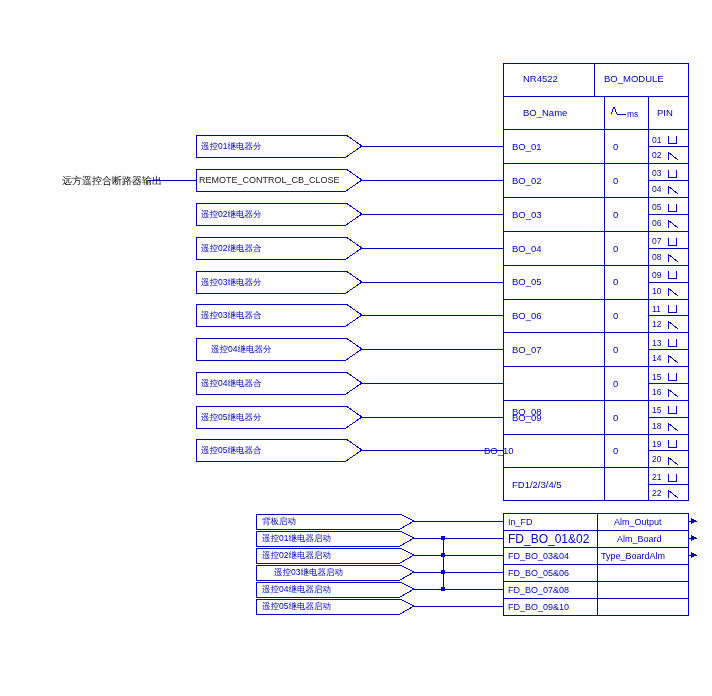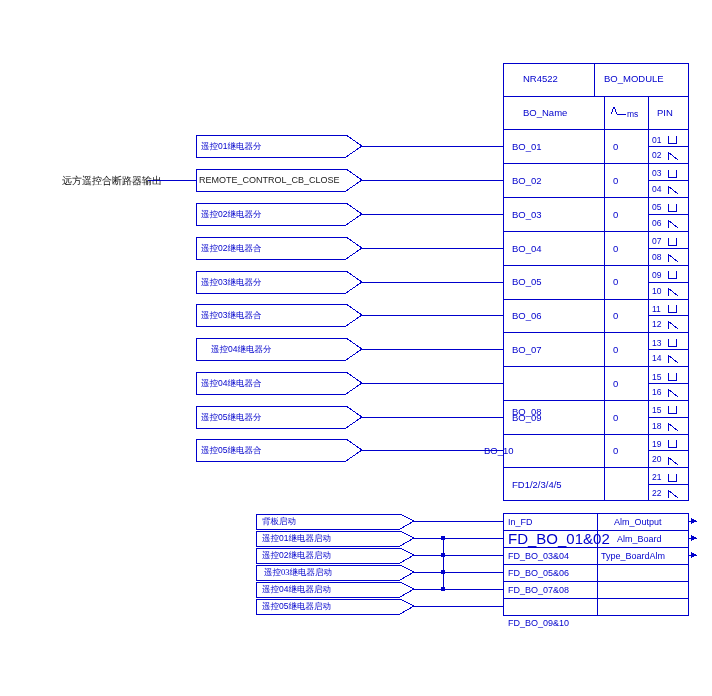--- a/index.html
+++ b/index.html
@@ -289,28 +289,28 @@
   <div class="tbl-txt" style="left:512px; top:479px;">FD1/2/3/4/5</div>
   <div class="tbl-txt" style="left:652px; top:471px; font-size:8.5px;">21</div>
   <div class="tbl-txt" style="left:652px; top:487px; font-size:8.5px;">22</div>
 
   
   <div class="sig-label" style="left:262px; top:516px;">背板启动</div>
   <div class="tbl-txt" style="left:508px; top:516px; font-size:9px;">In_FD</div>
   <div class="tbl-txt" style="left:614px; top:516px; font-size:9px;">Alm_Output</div>
 
   <div class="sig-label" style="left:262px; top:533px;">遥控01继电器启动</div>
-  <div class="tbl-txt" style="left:508px; top:533px; font-size:15px;">FD_BO_01&amp;02</div>
+  <div class="tbl-txt" style="left:508px; top:533px; font-size:12px;">FD_BO_01&amp;02</div>
   <div class="tbl-txt" style="left:617px; top:533px; font-size:9px;">Alm_Board</div>
 
   <div class="sig-label" style="left:262px; top:550px;">遥控02继电器启动</div>
   <div class="tbl-txt" style="left:508px; top:550px; font-size:9px;">FD_BO_03&amp;04</div>
   <div class="tbl-txt" style="left:601px; top:550px; font-size:9px;">Type_BoardAlm</div>
 
-  <div class="sig-label" style="left:264px; top:567px;font-family:Liberation Serif, serif;">遥控03继电器启动</div>
+  <div class="sig-label" style="left:274px; top:567px;">遥控03继电器启动</div>
   <div class="tbl-txt" style="left:508px; top:567px; font-size:9px;">FD_BO_05&amp;06</div>
 
   <div class="sig-label" style="left:262px; top:584px;text-align:center;">遥控04继电器启动</div>
   <div class="tbl-txt" style="left:508px; top:584px; font-size:9px;">FD_BO_07&amp;08</div>
 
   <div class="sig-label" style="left:262px; top:601px;">遥控05继电器启动</div>
-  <div class="tbl-txt" style="left:508px; top:601px; font-size:9px;margin-top:16px;">FD_BO_09&amp;10</div>
+  <div class="tbl-txt" style="left:508px; top:601px; font-size:9px;">FD_BO_09&amp;10</div>
 </div>
 
 </body></html>

